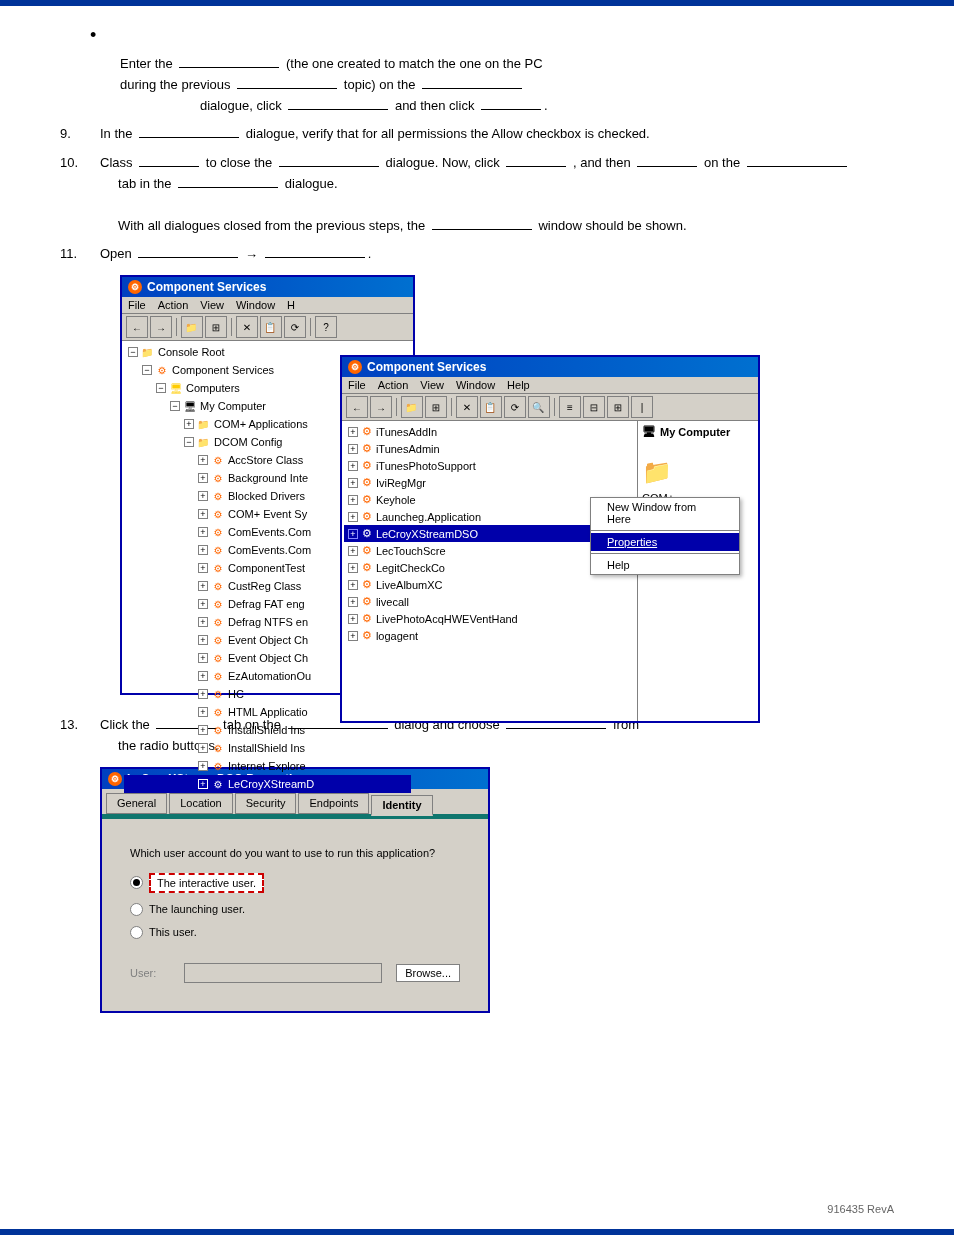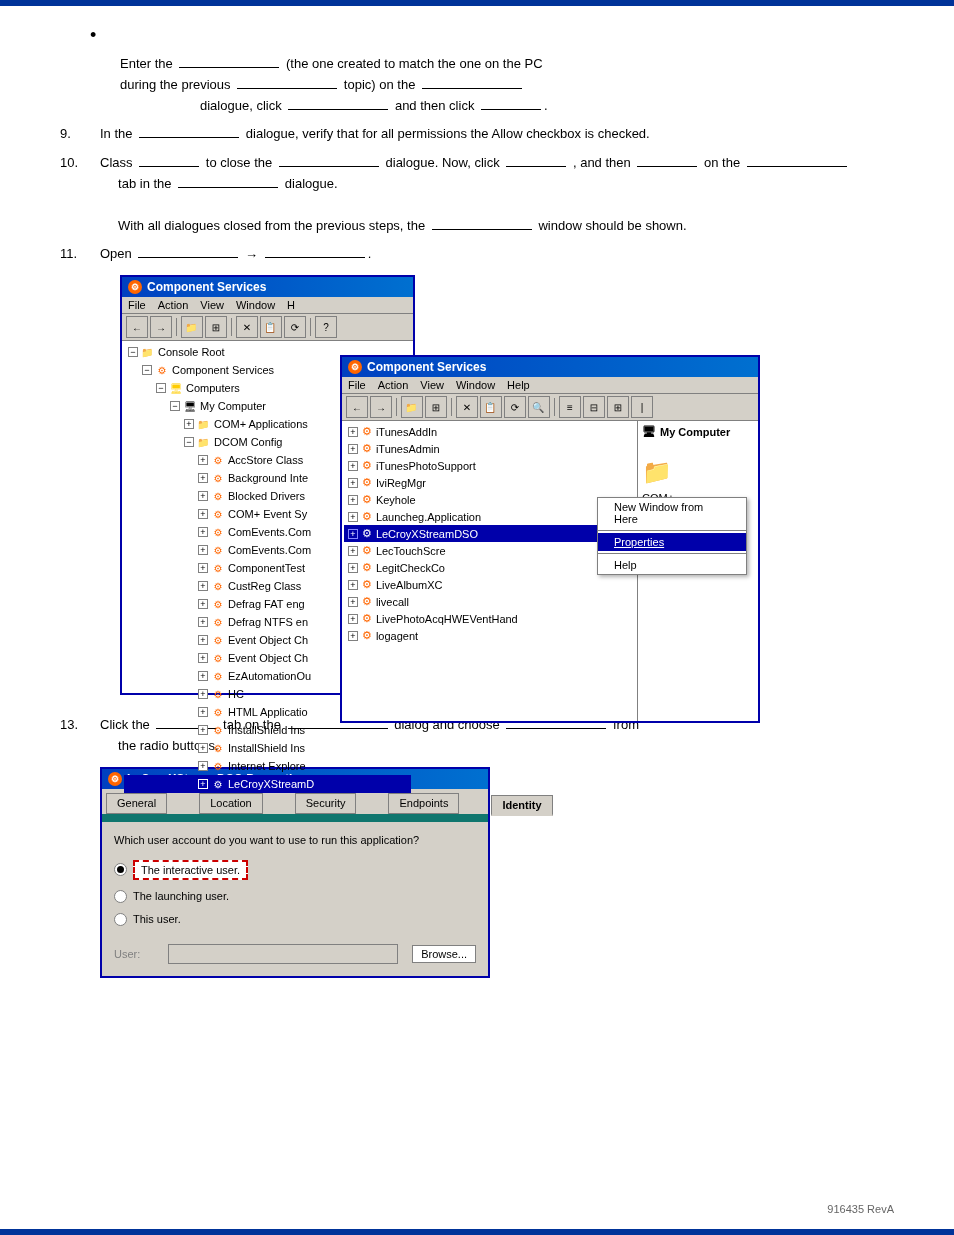--- a/index.html
+++ b/index.html
@@ -227,21 +227,21 @@
       gap: 4px;
       padding: 2px 4px;
       cursor: pointer;
     }
     .list-item-row.highlight {
       background: #0000aa;
       color: #fff;
     }
     .context-menu {
       position: absolute;
-      right: 11px;
+      right: 18px;
       top: 140px;
       background: #fff;
       border: 1px solid #808080;
       box-shadow: 2px 2px 4px rgba(0,0,0,0.3);
       z-index: 10;
       font-size: 11px;
       width: 150px;
     }
     .ctx-item {
       padding: 3px 16px;
@@ -273,40 +273,39 @@
       font-weight: bold;
       font-size: 12px;
       display: flex;
       align-items: center;
       gap: 5px;
     }
     .props-tabs {
       display: flex;
       background: #d4d0c8;
       padding: 4px 4px 0 4px;
-      border-bottom: 8px solid #0f766e;
-      gap: 30px;
+      border-bottom: 5px solid #0f766e;
     }
     .props-tab {
       padding: 3px 10px;
       border: 1px solid #808080;
       background: #d4d0c8;
       cursor: pointer;
       font-size: 11px;
       margin-right: 2px;
     }
     .props-tab.active {
       background: #d4d0c8;
       border-bottom: 2px solid #d4d0c8;
       font-weight: bold;
       position: relative;
       top: 2px;
     }
     .props-body {
-      padding: 12px;
+      padding: 28px;
       background: #d4d0c8;
     }
     .props-question {
       margin-bottom: 14px;
       font-size: 11px;
     }
     .radio-group {
       display: flex;
       flex-direction: column;
       gap: 10px;
@@ -338,21 +337,21 @@
     }
     .radio-label-highlight {
       border: 2px dashed #cc0000;
       padding: 2px 6px;
       background: #fff;
     }
     .props-user-row {
       display: flex;
       align-items: center;
       gap: 14px;
-      margin-top: 8px;
+      margin-top: 14px;
     }
     .props-user-label {
       color: #808080;
       font-size: 11px;
       min-width: 40px;
     }
     .props-user-input {
       flex: 1;
       height: 20px;
       border: 1px solid #808080;

